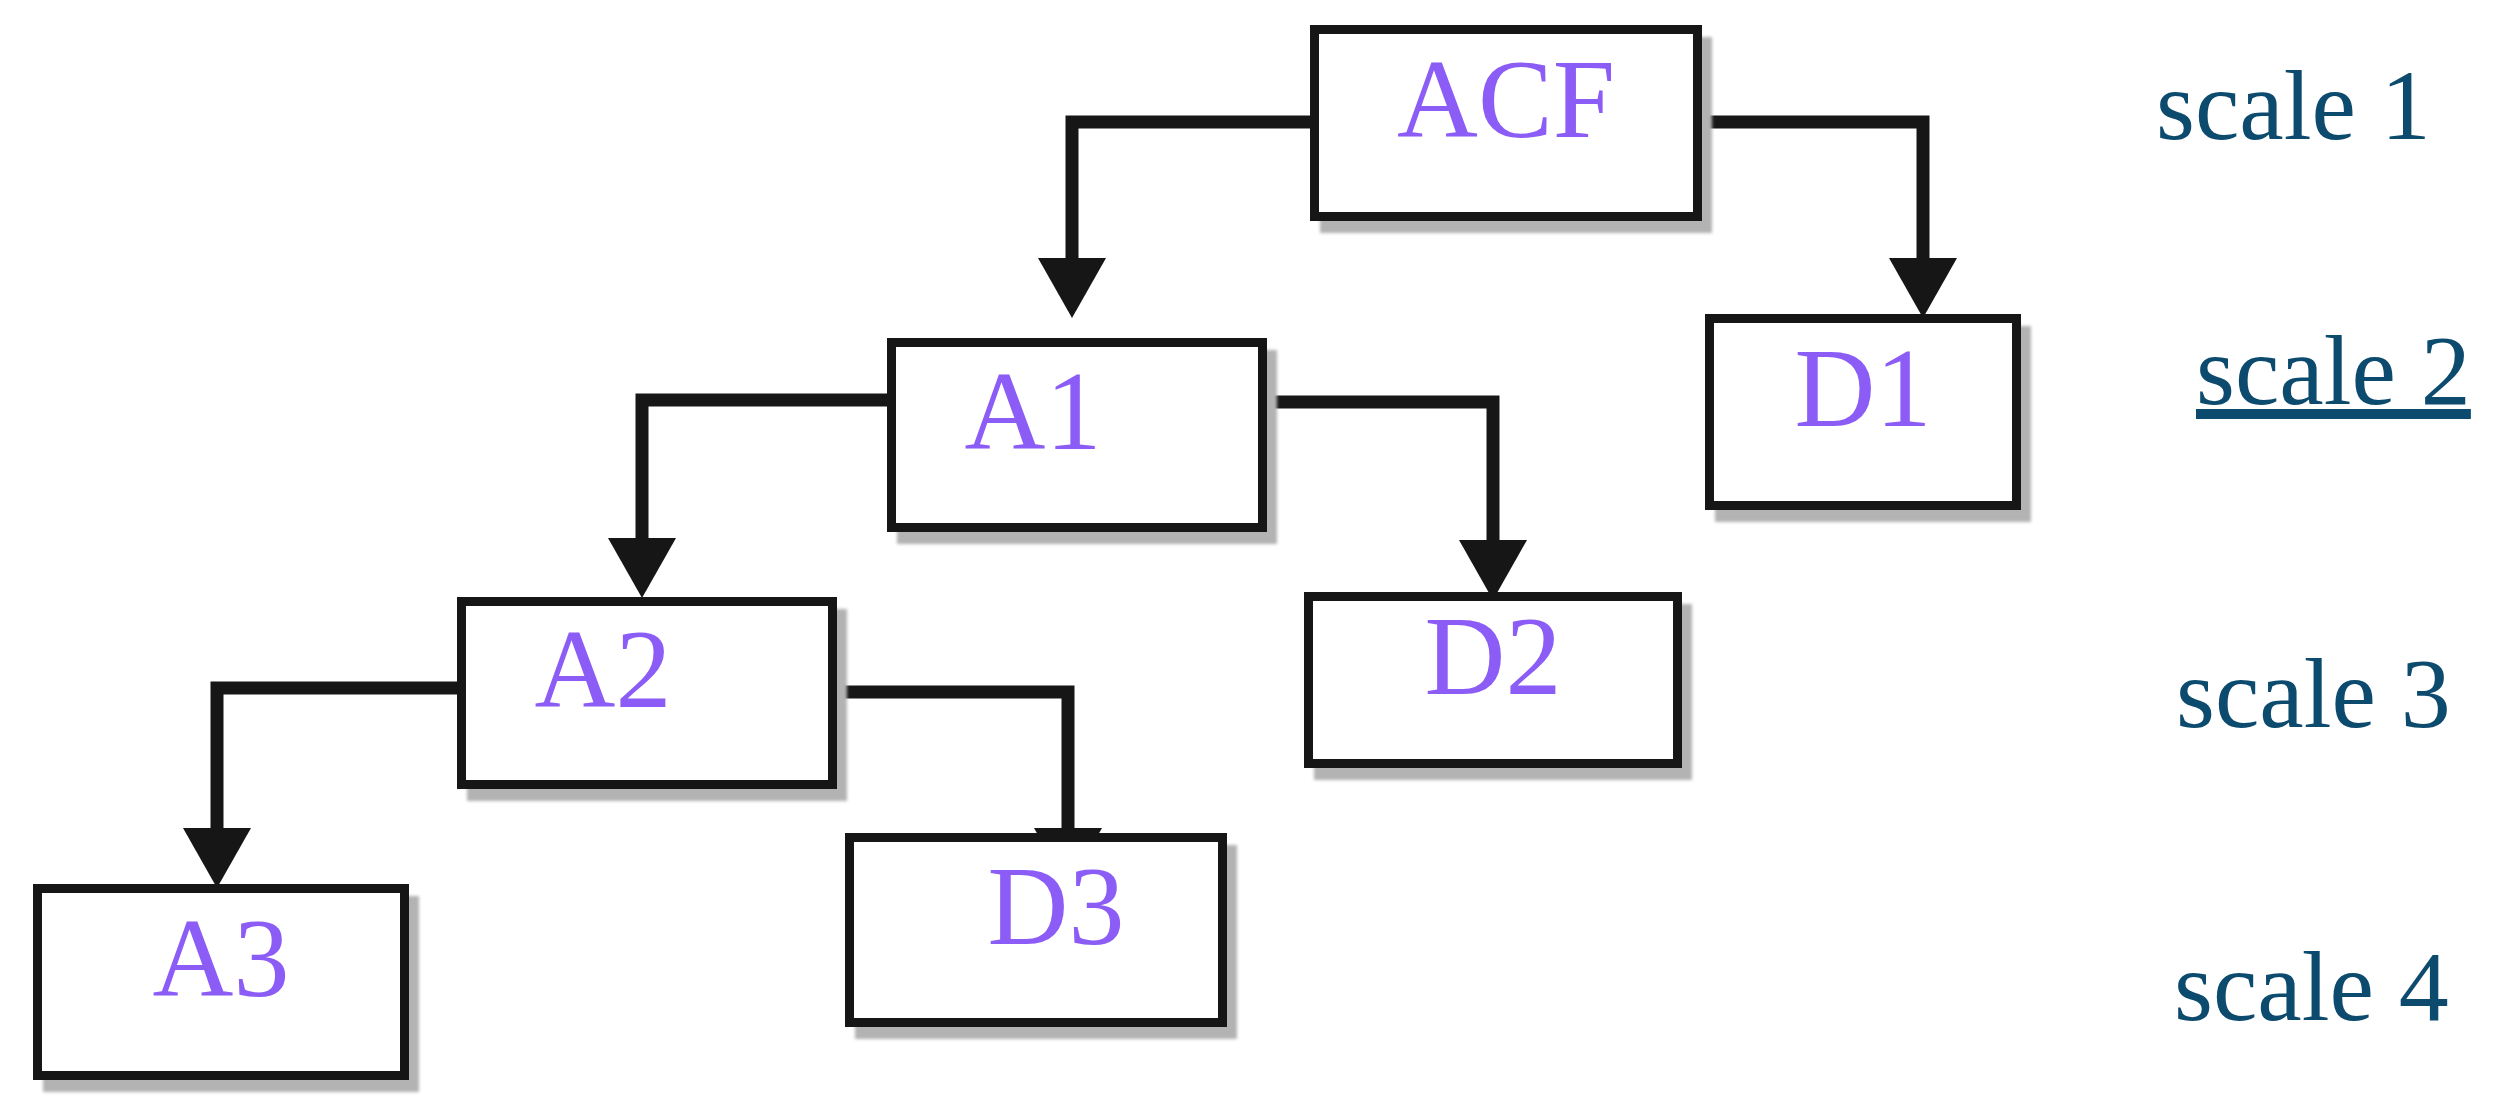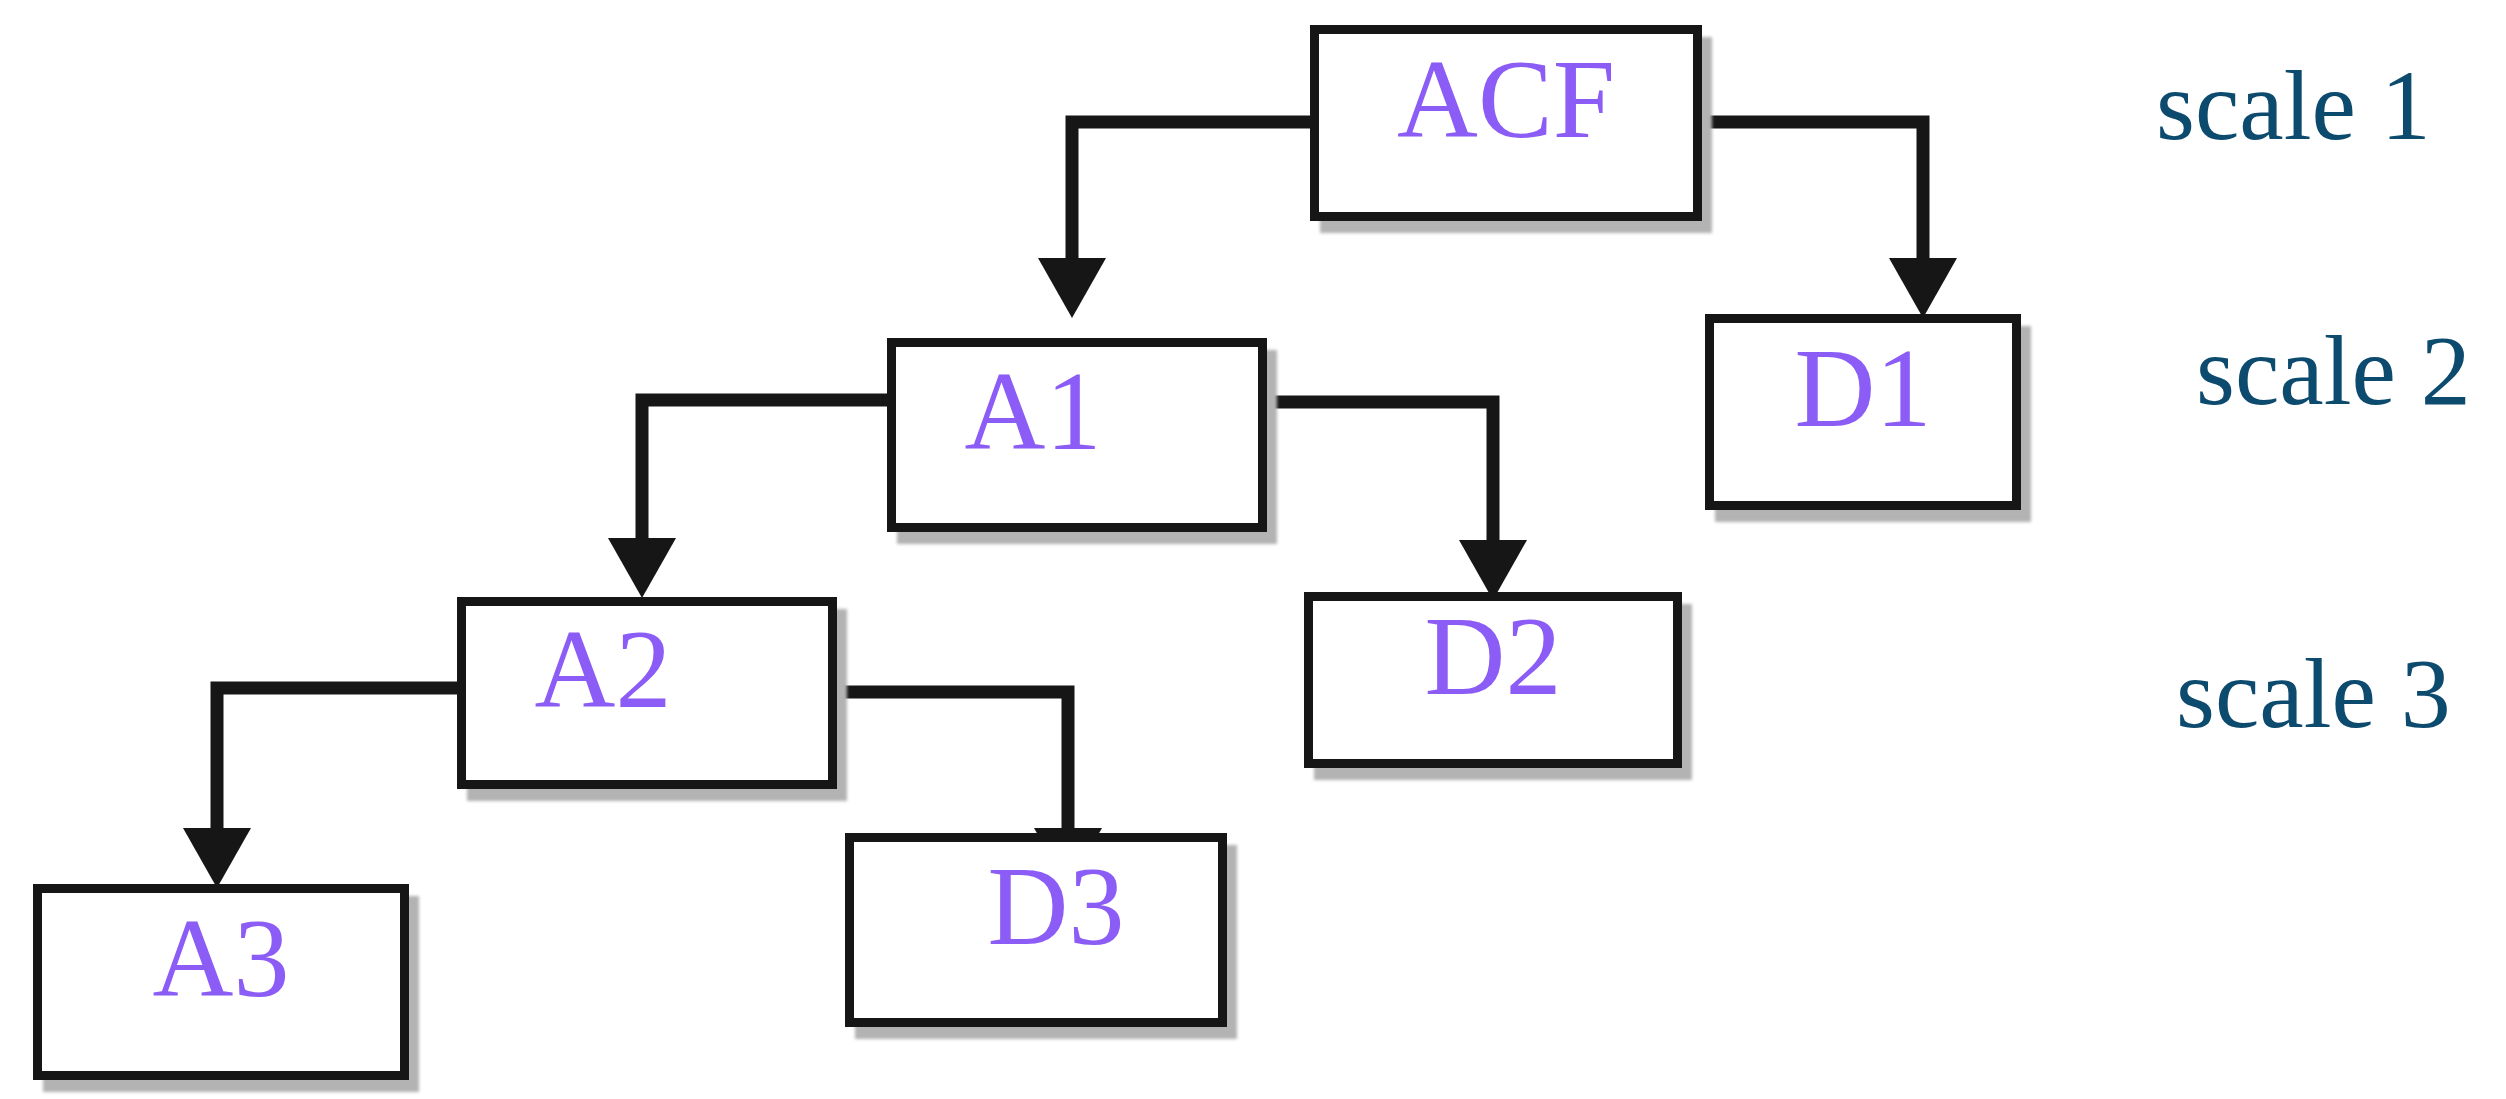--- a/index.html
+++ b/index.html
@@ -55,21 +55,21 @@
   #node-a3  { left:   33px; top: 884px; width: 376px; height: 196px; }
   #node-d3  { left:  845px; top: 833px; width: 382px; height: 194px; padding-left: 40px; }
   .scale-label {
     position: absolute;
     font-size: 100px;
     line-height: 92px;
     color: #0c4a6e;
     white-space: nowrap;
   }
   #scale-1 { left: 2156px; top:  60px; }
-  #scale-2 { left: 2196px; top: 325px; }
+  #scale-2 { left: 2196px; top: 325px; text-decoration: underline; }
   #scale-3 { left: 2176px; top: 648px; }
   #scale-4 { left: 2174px; top: 941px; }
 </style>
 </head>
 <body>
 
 <div class="canvas">
 
   <svg class="edges-layer" viewBox="0 0 2506 1099" xmlns="http://www.w3.org/2000/svg">
     <g>
@@ -116,14 +116,15 @@
   <div class="node" id="node-a3">
     <span>A3</span>
   </div>
   <div class="node" id="node-d3">
     <span>D3</span>
   </div>
 
   <div class="scale-label" id="scale-1">scale 1</div>
   <div class="scale-label" id="scale-2">scale 2</div>
   <div class="scale-label" id="scale-3">scale 3</div>
+  <div class="scale-label" id="scale-4">scale 4</div>
 
 </div>
 
 </body></html>

